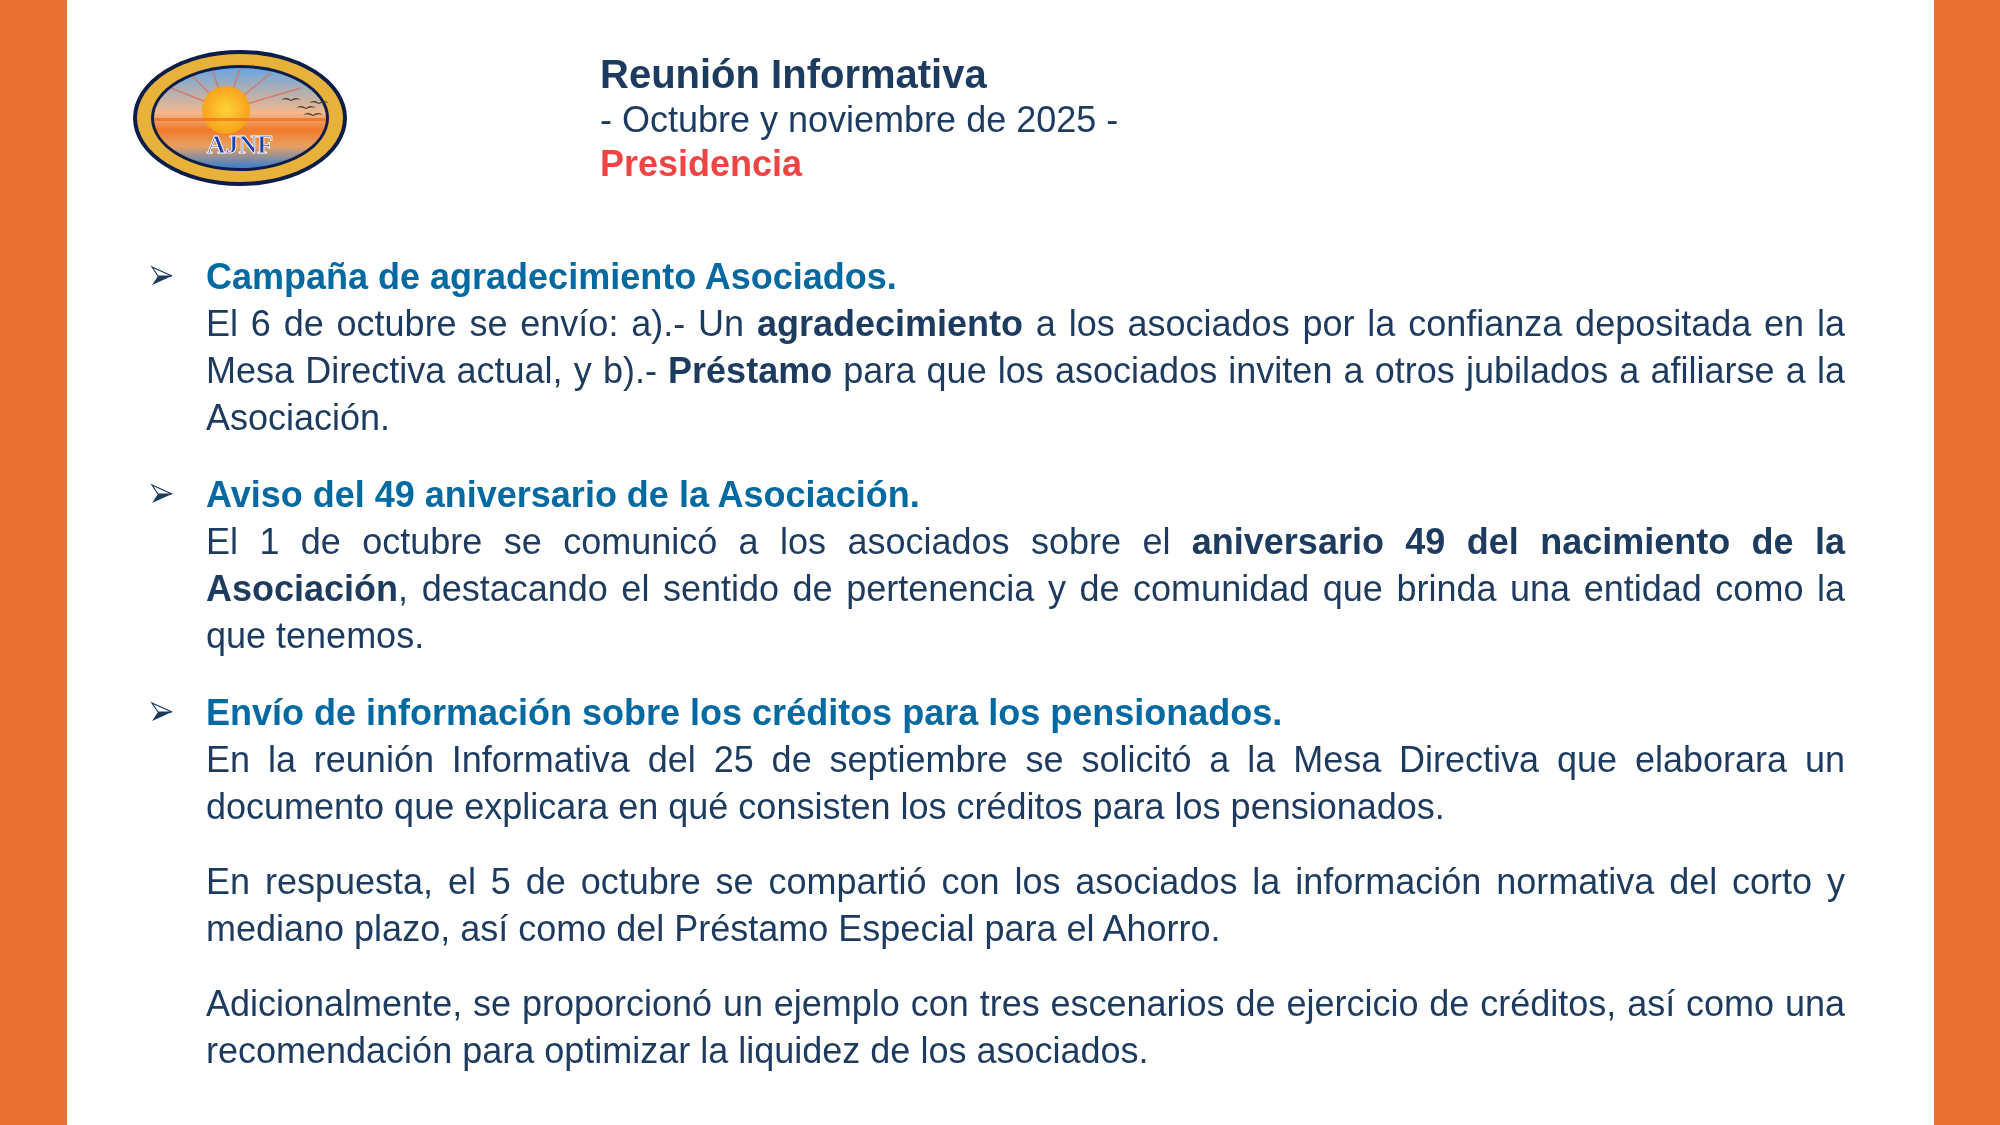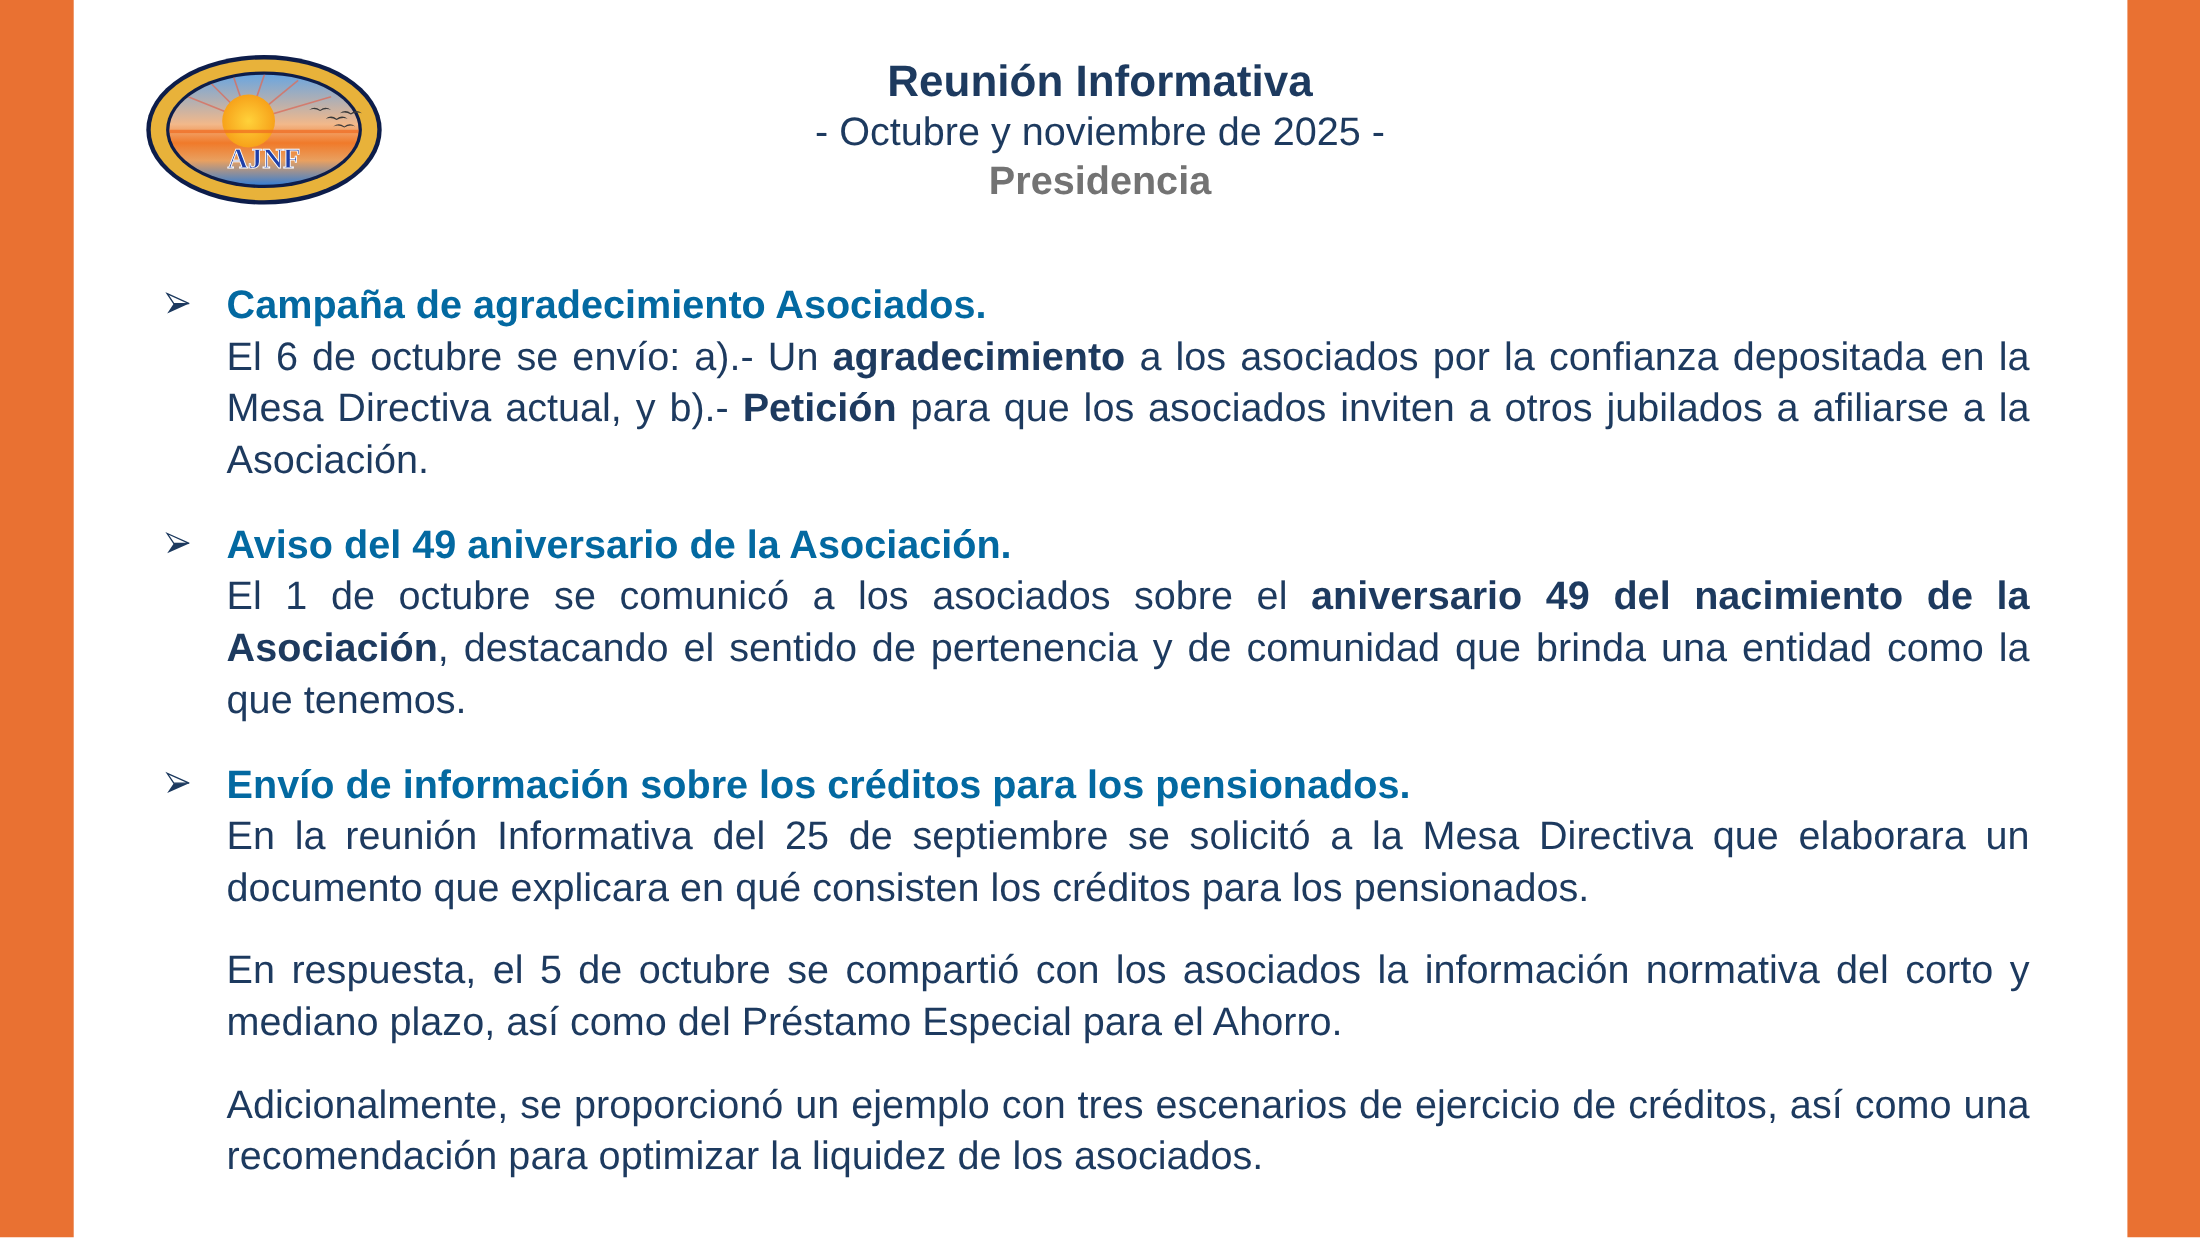--- a/index.html
+++ b/index.html
@@ -1,23 +1,23 @@
 <!DOCTYPE html>
 <html><head>
 <meta charset="utf-8">
 <style>
   html, body { margin:0; padding:0; }
   body { width:2000px; height:1125px; position:relative; overflow:hidden; background:#ffffff; font-family:"Liberation Sans", sans-serif; color:#1d3a5f; }
   .bar-left { position:absolute; left:0; top:0; width:67px; height:1125px; background:#e97132; }
   .bar-right { position:absolute; left:1934px; top:0; width:66px; height:1125px; background:#e97132; }
   .logo { position:absolute; left:131px; top:48px; width:218px; height:141px; }
-  .header { position:absolute; left:600px; top:50px; width:800px; text-align:center; }
+  .header { position:absolute; left:600px; top:50px; width:800px; text-align:left; }
   .title { font-size:40px; font-weight:bold; color:#1d3a5f; line-height:48px; }
   .subtitle { font-size:36px; color:#1d3a5f; line-height:44px; }
-  .dept { font-size:36px; font-weight:bold; color:#737373; line-height:44px; }
+  .dept { font-size:36px; font-weight:bold; color:#ef4444; line-height:44px; }
   .content { position:absolute; left:140px; top:253px; width:1705px; }
   .section { position:relative; padding-left:66px; margin-bottom:30px; }
   .bullet { position:absolute; left:10px; top:11px; width:24px; height:24px; }
   .sec-title { font-size:36px; font-weight:bold; line-height:47px; color:#0369a1; }
   .para { font-size:36px; line-height:47px; text-align:justify; color:#1d3a5f; margin:0; }
   .para b { font-weight:bold; }
   .para.spaced { margin-top:28px; }
 </style>
 </head>
 <body>
@@ -76,21 +76,21 @@
 </div>
 
 <div class="content">
 
   <div class="section">
     <svg class="bullet" viewBox="0 0 24 24">
         <path d="M2 3 L22 12 L2 21 L8 12 Z" fill="#1d3a5f"></path>
         <path d="M2 3 L22 12 L8 12 Z" fill="#ffffff" stroke="#1d3a5f" stroke-width="1.2"></path>
       </svg>
     <div class="sec-title">Campaña de agradecimiento Asociados.</div>
-    <p class="para"><span>El 6 de octubre se envío: a).- Un </span><b>agradecimiento</b><span> a los asociados por la confianza depositada en la Mesa Directiva actual, y b).- </span><b>Petición</b><span> para que los asociados inviten a otros jubilados a afiliarse a la Asociación.</span></p>
+    <p class="para"><span>El 6 de octubre se envío: a).- Un </span><b>agradecimiento</b><span> a los asociados por la confianza depositada en la Mesa Directiva actual, y b).- </span><b>Préstamo</b><span> para que los asociados inviten a otros jubilados a afiliarse a la Asociación.</span></p>
   </div>
 
   <div class="section">
     <svg class="bullet" viewBox="0 0 24 24">
         <path d="M2 3 L22 12 L2 21 L8 12 Z" fill="#1d3a5f"></path>
         <path d="M2 3 L22 12 L8 12 Z" fill="#ffffff" stroke="#1d3a5f" stroke-width="1.2"></path>
       </svg>
     <div class="sec-title">Aviso del 49 aniversario de la Asociación.</div>
     <p class="para"><span>El 1 de octubre se comunicó a los asociados sobre el </span><b>aniversario 49 del nacimiento de la Asociación</b><span>, destacando el sentido de pertenencia y de comunidad que brinda una entidad como la que tenemos.</span></p>
   </div>

